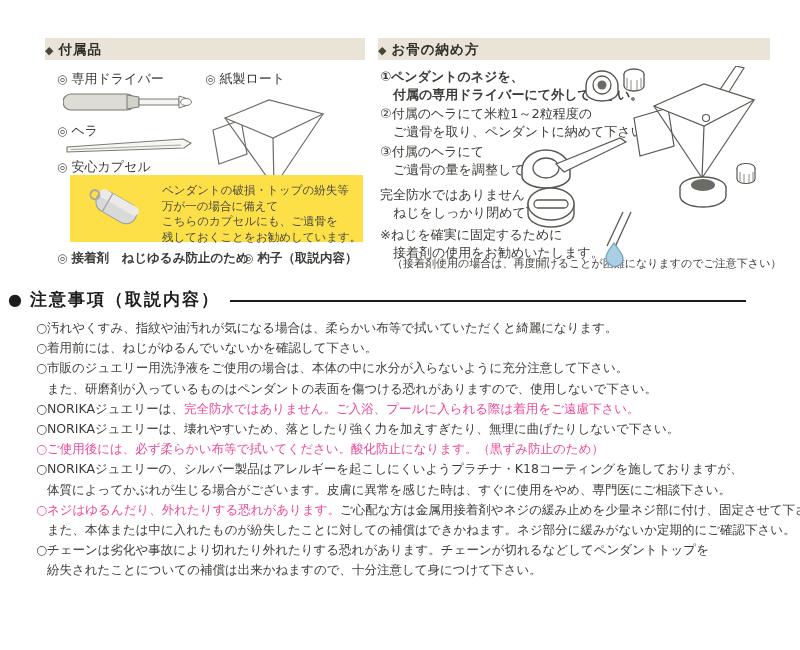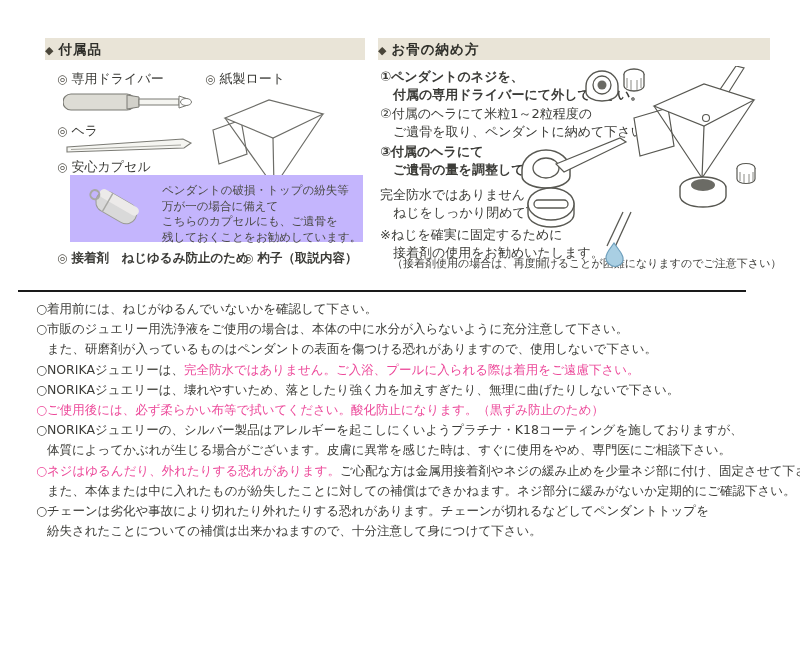--- a/index.html
+++ b/index.html
@@ -6,21 +6,21 @@
     font-family:"DejaVu Sans","Liberation Sans",sans-serif;color:#3c3c38;}
   .page{position:relative;width:800px;height:650px;background:#fff;}
   .panel{position:absolute;}
   .hdr-bar{height:22px;line-height:22px;background:#e9e4d7;
     font-size:13.5px;font-weight:bold;color:#2f2f2a;letter-spacing:1px;}
   .hdr-bar .diamond{font-size:11px;color:#4a463a;margin-right:4px;}
   .acc-item{position:absolute;font-size:13px;white-space:nowrap;color:#3c3c38;}
   .acc-item.small{font-size:12.5px;font-weight:bold;}
   .acc-item .bullet{color:#55534c;margin-right:4px;font-size:12px;}
   .illus{position:absolute;}
-  .pink-box{position:absolute;background:#c4b5fd;}
+  .pink-box{position:absolute;background:#fde047;}
   .pink-text{position:absolute;left:92px;top:8px;font-size:11.5px;line-height:15.5px;
     color:#4a4a45;white-space:nowrap;}
   .step{position:absolute;font-size:13px;line-height:17.5px;white-space:nowrap;}
   .step .ind{padding-left:13px;}
   .glue-caution{position:absolute;font-size:11px;white-space:nowrap;color:#3c3c38;}
   .prec-hdr{display:flex;align-items:center;}
   .prec-title{font-size:17px;font-weight:bold;letter-spacing:2px;color:#1c1c1a;white-space:nowrap;}
   .prec-title .dot{font-size:16px;margin-right:6px;}
   .prec-line{flex:1;border-top:2px solid #1a1a1a;margin-left:10px;margin-right:52px;margin-top:2px;}
   .notes{margin-left:28px;margin-top:7px;}
@@ -110,21 +110,21 @@
     </div>
 
     <div class="step" style="left:2px;top:30px;font-weight:bold;">
       <div>①ペンダントのネジを、</div>
       <div class="ind">付属の専用ドライバーにて外して下さい。</div>
     </div>
     <div class="step" style="left:2px;top:67px;">
       <div>②付属のヘラにて米粒1～2粒程度の</div>
       <div class="ind">ご遺骨を取り、ペンダントに納めて下さい。</div>
     </div>
-    <div class="step" style="left:2px;top:105px;font-weight:bold;">
+    <div class="step" style="left:2px;top:105px;">
       <div>③付属のヘラにて</div>
       <div class="ind">ご遺骨の量を調整して下さい。</div>
     </div>
     <div class="step" style="left:2px;top:148px;">
       <div>完全防水ではありません</div>
       <div class="ind">ねじをしっかり閉めて下さい。</div>
     </div>
     <div class="step" style="left:2px;top:188px;">
       <div>※ねじを確実に固定するために</div>
       <div class="ind">接着剤の使用をお勧めいたします。</div>
@@ -177,23 +177,27 @@
       <svg width="48" height="58" viewBox="0 0 48 58">
         <line x1="30" y1="2" x2="14" y2="36" stroke="#585852" stroke-width="1.3"></line>
         <line x1="38" y1="2" x2="22" y2="37" stroke="#585852" stroke-width="1.3"></line>
         <path d="M16 40 q-6 9 0 14 q6 5 12 0 q5 -5 -2 -14 l-5 -7 z" fill="#a9cfe3" stroke="#6fa0bd" stroke-width="1.2"></path>
       </svg>
     </div>
   </div>
 
   <div class="panel" style="left:8px;top:288px;width:790px;">
     <div class="prec-hdr">
+      <div class="prec-title">
+        <span class="dot">●</span><span>注意事項（取説内容）</span>
+      </div>
       <div class="prec-line"></div>
     </div>
     <div class="notes" id="notes-list">
+        <div class="note-line"><span>○汚れやくすみ、指紋や油汚れが気になる場合は、柔らかい布等で拭いていただくと綺麗になります。</span></div>
         <div class="note-line"><span>○着用前には、ねじがゆるんでいないかを確認して下さい。</span></div>
         <div class="note-line"><span>○市販のジュエリー用洗浄液をご使用の場合は、本体の中に水分が入らないように充分注意して下さい。</span></div>
         <div class="note-line indent"><span>また、研磨剤が入っているものはペンダントの表面を傷つける恐れがありますので、使用しないで下さい。</span></div>
         <div class="note-line"><span>○NORIKAジュエリーは、</span><span class="red">完全防水ではありません。ご入浴、プールに入られる際は着用をご遠慮下さい。</span></div>
         <div class="note-line"><span>○NORIKAジュエリーは、壊れやすいため、落としたり強く力を加えすぎたり、無理に曲げたりしないで下さい。</span></div>
         <div class="note-line"><span class="red">○ご使用後には、必ず柔らかい布等で拭いてください。酸化防止になります。（黒ずみ防止のため）</span></div>
         <div class="note-line"><span>○NORIKAジュエリーの、シルバー製品はアレルギーを起こしにくいようプラチナ・K18コーティングを施しておりますが、</span></div>
         <div class="note-line indent"><span>体質によってかぶれが生じる場合がございます。皮膚に異常を感じた時は、すぐに使用をやめ、専門医にご相談下さい。</span></div>
         <div class="note-line"><span class="red">○ネジはゆるんだり、外れたりする恐れがあります。</span><span>ご心配な方は金属用接着剤やネジの緩み止めを少量ネジ部に付け、固定させて下さい。</span></div>
         <div class="note-line indent"><span>また、本体または中に入れたものが紛失したことに対しての補償はできかねます。ネジ部分に緩みがないか定期的にご確認下さい。</span></div>

